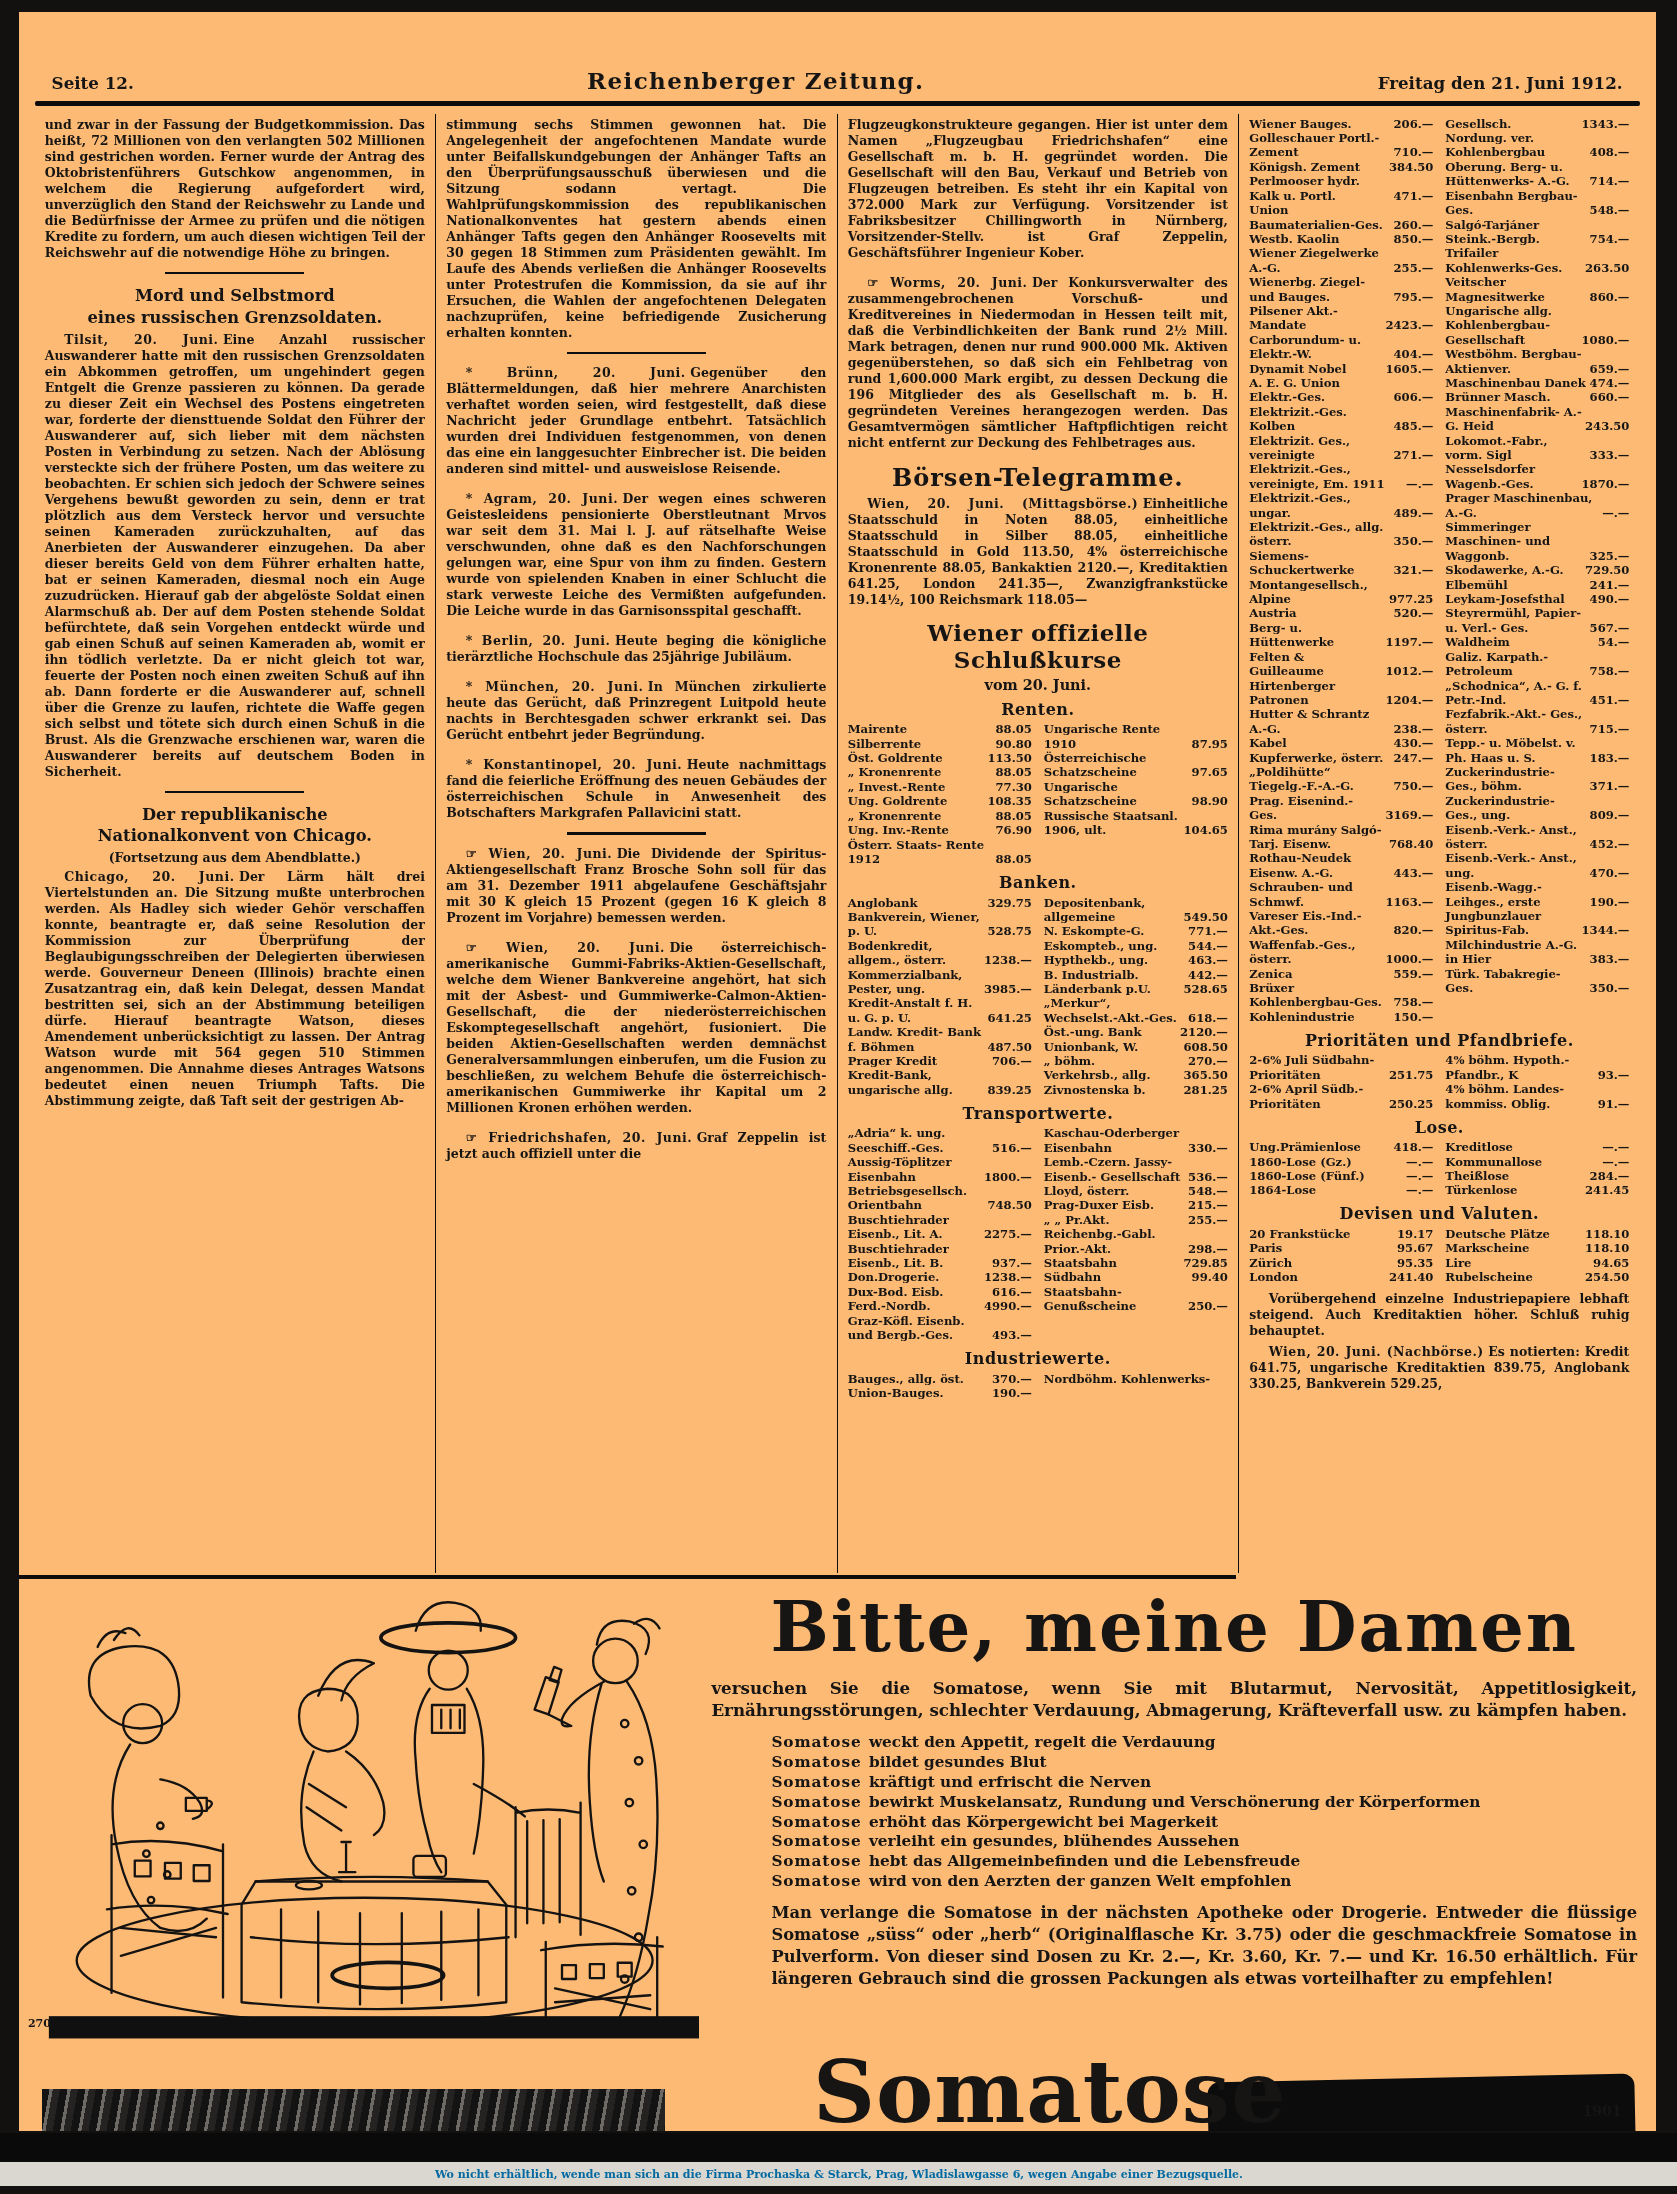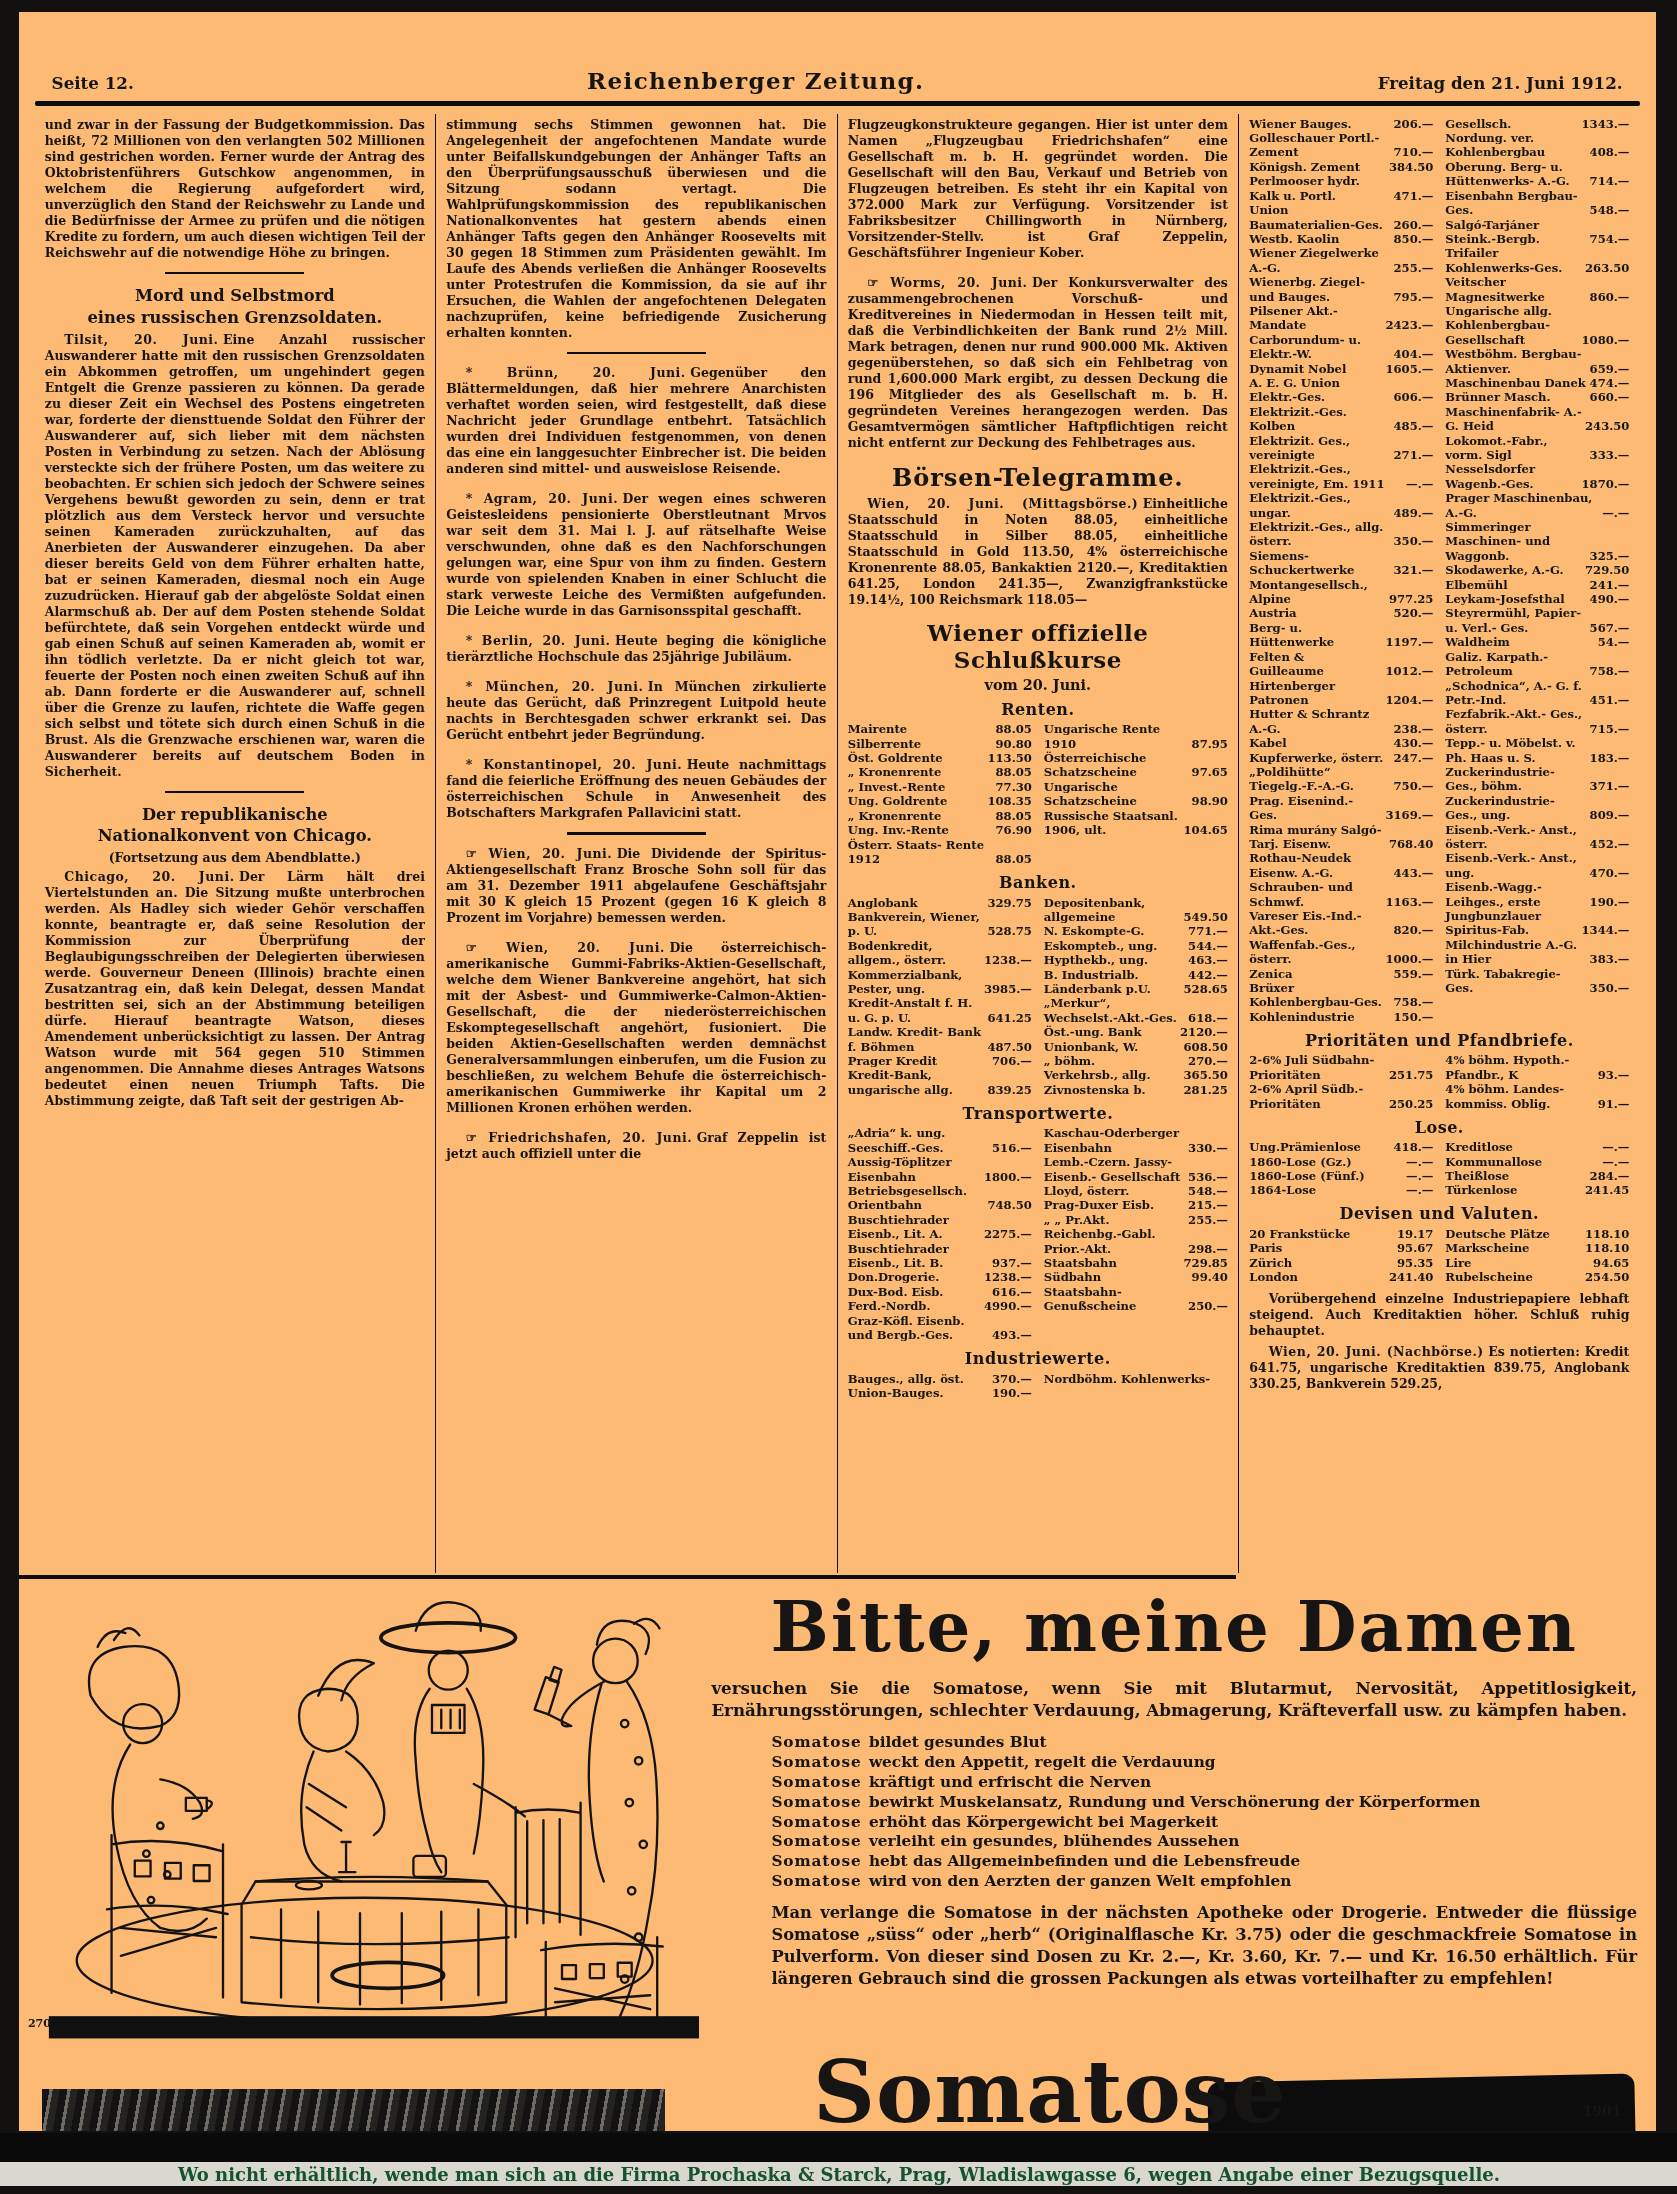--- a/index.html
+++ b/index.html
@@ -56,21 +56,21 @@
   .logo-row{position:relative;height:93px;}
   .smudge-left{position:absolute;left:23px;top:40px;width:623px;height:51px;
     background:repeating-linear-gradient(100deg,#131313 0 7.4px,#6d6a66 7.4px 10.7px,#242322 10.7px 17.7px);}
   .smudge-right{position:absolute;left:1189px;top:29px;width:427px;height:70px;
     background:#0c0c0c;border-radius:12px;transform:rotate(-1.2deg);}
   .logo-text{position:absolute;left:63%;top:46%;transform:translate(-50%,-50%);
     font-size:86px;font-weight:bold;letter-spacing:0.9px;z-index:2;}
   .pagenum{position:absolute;right:34px;bottom:12px;font-size:14px;font-weight:bold;}
   .black-band{position:absolute;left:0;top:2133px;width:1678px;height:29px;background:#0a0a0a;}
   .footer-strip{position:absolute;left:0;top:2162px;width:1678px;height:24px;background:#d9d7d0;
-    display:flex;align-items:center;justify-content:center;font-size:18px;font-weight:bold;color:#14532d;}
+    display:flex;align-items:center;justify-content:center;font-size:11px;font-weight:bold;color:#0369a1;}
   svg .ln{fill:none;stroke:#141312;stroke-width:5;stroke-linecap:round;stroke-linejoin:round;}
   svg .lnT{fill:none;stroke:#141312;stroke-width:8;stroke-linecap:round;}
 </style>
 </head>
 <body>
 
 <div class="paper">
 
   <div class="masthead">
     <span class="mh-left">Seite 12.</span>
@@ -842,22 +842,22 @@
           <circle class="ln" cx="1300" cy="850" r="8"></circle>
 
         <rect x="60" y="930" width="1400" height="48" fill="#101010"></rect>
       </svg>
       <span class="illu-mark">270</span>
     </div>
     <div class="ad-right">
       <div class="ad-title">Bitte, meine Damen</div>
       <p class="ad-intro">versuchen Sie die Somatose, wenn Sie mit Blutarmut, Nervosität, Appetitlosigkeit, Ernährungsstörungen, schlechter Verdauung, Abmagerung, Kräfteverfall usw. zu kämpfen haben.</p>
       <div class="benefits">
+          <p class="ben"><span class="f-b">Somatose</span><span class="f-t">weckt den Appetit, regelt die Verdauung</span></p>
           <p class="ben"><span class="f-b">Somatose</span><span class="f-t">bildet gesundes Blut</span></p>
-          <p class="ben"><span class="f-b">Somatose</span><span class="f-t">weckt den Appetit, regelt die Verdauung</span></p>
           <p class="ben"><span class="f-b">Somatose</span><span class="f-t">kräftigt und erfrischt die Nerven</span></p>
           <p class="ben"><span class="f-b">Somatose</span><span class="f-t">bewirkt Muskelansatz, Rundung und Verschönerung der Körperformen</span></p>
           <p class="ben"><span class="f-b">Somatose</span><span class="f-t">erhöht das Körpergewicht bei Magerkeit</span></p>
           <p class="ben"><span class="f-b">Somatose</span><span class="f-t">verleiht ein gesundes, blühendes Aussehen</span></p>
           <p class="ben"><span class="f-b">Somatose</span><span class="f-t">hebt das Allgemeinbefinden und die Lebensfreude</span></p>
           <p class="ben"><span class="f-b">Somatose</span><span class="f-t">wird von den Aerzten der ganzen Welt empfohlen</span></p>
         </div>
       <p class="ad-close">Man verlange die Somatose in der nächsten Apotheke oder Drogerie. Entweder die flüssige Somatose „süss“ oder „herb“ (Originalflasche Kr. 3.75) oder die geschmackfreie Somatose in Pulverform. Von dieser sind Dosen zu Kr. 2.—, Kr. 3.60, Kr. 7.— und Kr. 16.50 erhältlich. Für längeren Gebrauch sind die grossen Packungen als etwas vorteilhafter zu empfehlen!</p>
     </div>
   </div>

